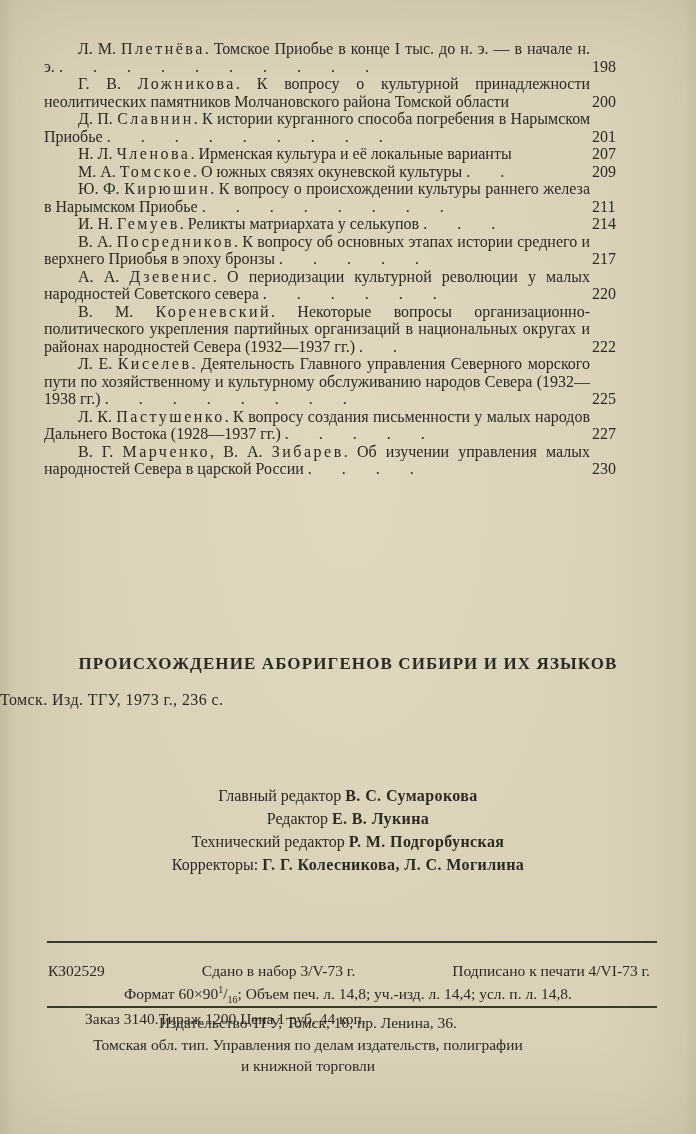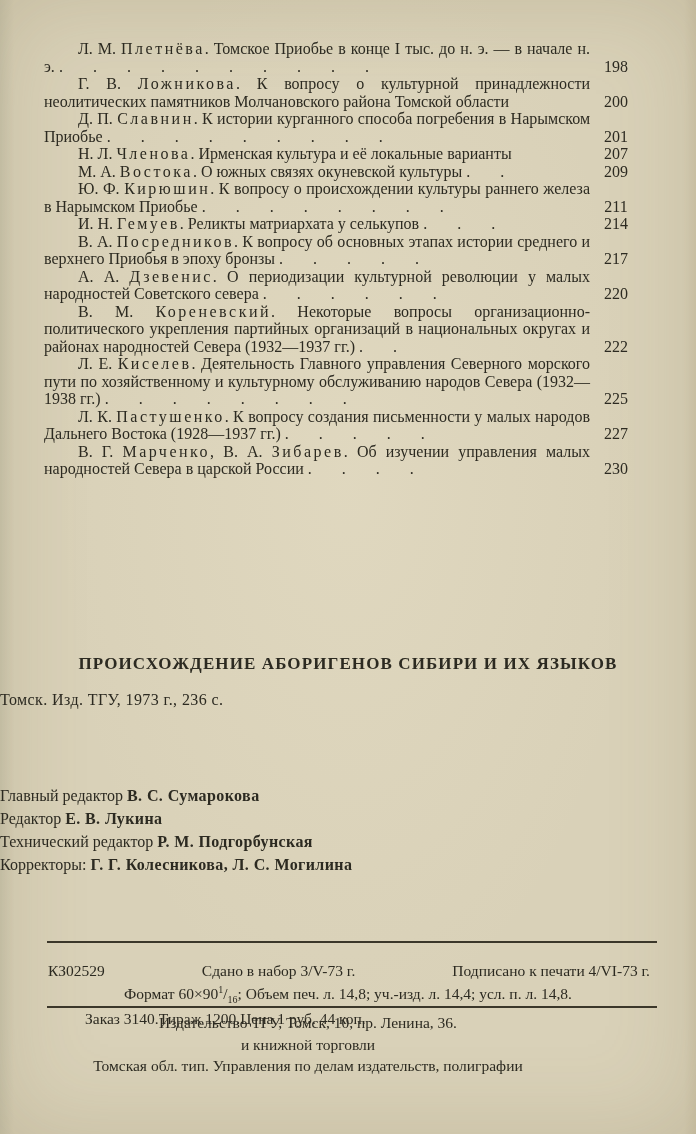--- a/index.html
+++ b/index.html
@@ -26,34 +26,34 @@
   .toc-entry {
     position: relative;
     text-align: justify;
     text-indent: 34px;
     padding-right: 50px;
   }
   .toc-entry .surname { letter-spacing: 2.5px; margin-top: 37px; }
   .toc-entry .dots { word-spacing: 24px; letter-spacing: 1px; }
   .toc-entry .pg {
     position: absolute; right: 0; bottom: 0; width: 48px;
-    text-align: center; text-indent: 0;
+    text-align: left; text-indent: 0;
   }
   
   .book-title {
     position: absolute; top: 614px; left: 0; width: 696px;
     text-align: center; font-weight: bold; font-size: 17px; letter-spacing: 1.1px; margin-top: 40px;
   }
   .imprint {
     position: absolute; top: 691px; left: 0; width: 628px;
     text-align: left; font-size: 16px; letter-spacing: 0.4px;
   }
   .staff {
     position: absolute; top: 784px; left: 0; width: 696px;
-    text-align: left; font-size: 16px; line-height: 23px;
+    text-align: center; font-size: 16px; line-height: 23px;
   }
   .staff b { font-weight: bold; letter-spacing: 0.4px; }
   
   .rule {
     position: absolute; left: 47px; width: 610px; height: 2px;
     background: #3b372a;
   }
   .rule-top { top: 941px; }
   .rule-bottom { top: 1006px; }
   .colophon {
@@ -72,21 +72,21 @@
 </head>
 <body>
 
 <div class="paper"></div>
 
 <div class="toc">
     <div class="toc-entry"><span class="t"><span>Л. М. </span><span class="surname">Плетнёва</span>. Томское Приобье в конце I тыс. до н. э. — в начале н. э. </span><span class="dots">. . . . . . . . . .</span><span class="pg">198</span></div>
     <div class="toc-entry"><span class="t"><span>Г. В. </span><span class="surname">Ложникова</span>. К вопросу о культурной принадлежности неолитических памятников Молчановского района Томской области </span><span class="dots"></span><span class="pg">200</span></div>
     <div class="toc-entry"><span class="t"><span>Д. П. </span><span class="surname">Славнин</span>. К истории курганного способа погребения в Нарымском Приобье </span><span class="dots">. . . . . . . . .</span><span class="pg">201</span></div>
     <div class="toc-entry"><span class="t"><span>Н. Л. </span><span class="surname">Членова</span>. Ирменская культура и её локальные варианты </span><span class="dots"></span><span class="pg">207</span></div>
-    <div class="toc-entry"><span class="t"><span>М. А. </span><span class="surname">Востока</span>. О южных связях окуневской культуры </span><span class="dots">. .</span><span class="pg">209</span></div>
+    <div class="toc-entry"><span class="t"><span>М. А. </span><span class="surname">Томское</span>. О южных связях окуневской культуры </span><span class="dots">. .</span><span class="pg">209</span></div>
     <div class="toc-entry"><span class="t"><span>Ю. Ф. </span><span class="surname">Кирюшин</span>. К вопросу о происхождении культуры раннего железа в Нарымском Приобье </span><span class="dots">. . . . . . . .</span><span class="pg">211</span></div>
     <div class="toc-entry"><span class="t"><span>И. Н. </span><span class="surname">Гемуев</span>. Реликты матриархата у селькупов </span><span class="dots">. . .</span><span class="pg">214</span></div>
     <div class="toc-entry"><span class="t"><span>В. А. </span><span class="surname">Посредников</span>. К вопросу об основных этапах истории среднего и верхнего Приобья в эпоху бронзы </span><span class="dots">. . . . .</span><span class="pg">217</span></div>
     <div class="toc-entry"><span class="t"><span>А. А. </span><span class="surname">Дзевенис</span>. О периодизации культурной революции у малых народностей Советского севера </span><span class="dots">. . . . . .</span><span class="pg">220</span></div>
     <div class="toc-entry"><span class="t"><span>В. М. </span><span class="surname">Кореневский</span>. Некоторые вопросы организационно-политического укрепления партийных организаций в национальных округах и районах народностей Севера (1932—1937 гг.) </span><span class="dots">. .</span><span class="pg">222</span></div>
     <div class="toc-entry"><span class="t"><span>Л. Е. </span><span class="surname">Киселев</span>. Деятельность Главного управления Северного морского пути по хозяйственному и культурному обслуживанию народов Севера (1932—1938 гг.) </span><span class="dots">. . . . . . . .</span><span class="pg">225</span></div>
     <div class="toc-entry"><span class="t"><span>Л. К. </span><span class="surname">Пастушенко</span>. К вопросу создания письменности у малых народов Дальнего Востока (1928—1937 гг.) </span><span class="dots">. . . . .</span><span class="pg">227</span></div>
     <div class="toc-entry"><span class="t"><span>В. Г. </span><span class="surname">Марченко</span>, <span>В. А. </span><span class="surname">Зибарев</span>. Об изучении управления малых народностей Севера в царской России </span><span class="dots">. . . .</span><span class="pg">230</span></div>
   </div>
 
@@ -125,15 +125,15 @@
     <span>Заказ 3140.</span>
     <span>Тираж 1200.</span>
     <span>Цена 1 руб. 44 коп.</span>
   </div>
 </div>
 
 <div class="rule rule-bottom"></div>
 
 <div class="publisher">
   <div>Издательство ТГУ, Томск, 10, пр. Ленина, 36.</div>
+  <div>Томская обл. тип. Управления по делам издательств, полиграфии</div>
   <div>и книжной торговли</div>
-  <div>Томская обл. тип. Управления по делам издательств, полиграфии</div>
 </div>
 
 </body></html>

